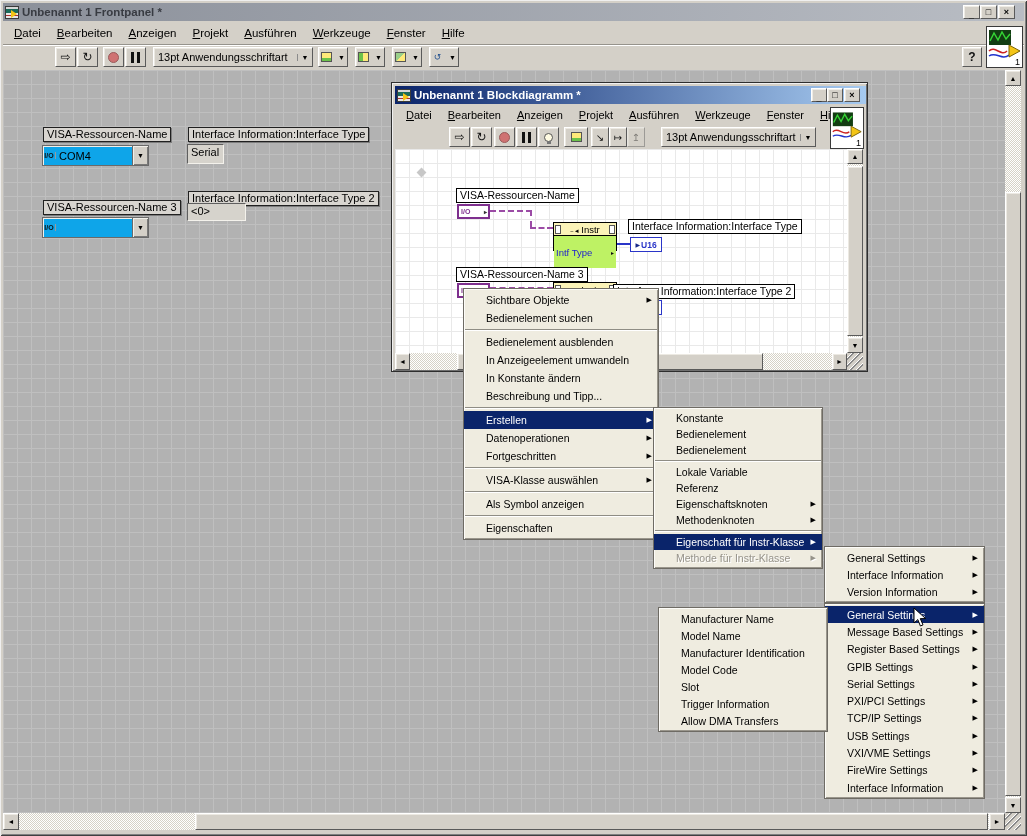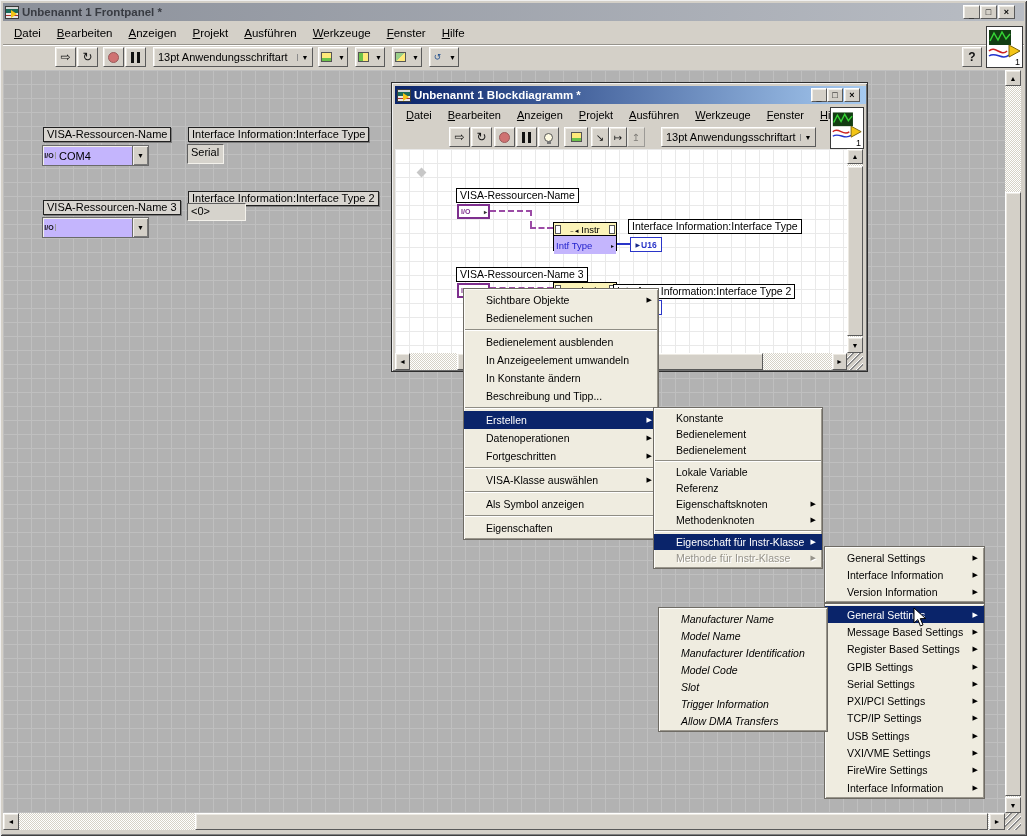--- a/index.html
+++ b/index.html
@@ -39,53 +39,53 @@
   
   .sb-track { background-color:#efede6; background-image:conic-gradient(#ffffff 25%, #d6d2c6 25% 50%, #ffffff 50% 75%, #d6d2c6 75%); background-size:2px 2px; }
   .sb-btn { position:absolute; background:#d4d0c8; border:1px solid; border-color:#ffffff #5a5a5a #5a5a5a #ffffff; box-shadow:inset 1px 1px 0 #ece9e2; display:flex; align-items:center; justify-content:center; font-size:7px; color:#000; }
   .sb-thumb { position:absolute; background:#d4d0c8; border:1px solid; border-color:#ffffff #5a5a5a #5a5a5a #ffffff; box-shadow:inset 1px 1px 0 #ece9e2; }
   .grip { background:#d4d0c8; background-image:repeating-linear-gradient(135deg, transparent 0 3px, #ffffff 3px 4px, #8a8a8a 4px 5px); }
   
   .fp-grid { background-color:#b2b2b2; background-image:linear-gradient(#bfbfbf 1px,transparent 1px),linear-gradient(90deg,#bfbfbf 1px,transparent 1px); background-size:14px 14px; }
   .bd-grid { background-color:#ffffff; background-image:linear-gradient(#e9e9e9 1px,transparent 1px),linear-gradient(90deg,#e9e9e9 1px,transparent 1px); background-size:14px 14px; }
   
   .fp-label { position:absolute; background:#d8d5d0; border:1px solid #202020; box-shadow:1px 1px 0 #7d7d7d; font-size:11px; height:15px; line-height:13px; padding:0 3px; white-space:nowrap; color:#000; }
-  .lv-combo { position:absolute; height:21px; background:#c4b5fd; border:1px solid #6a6a6a; box-shadow:inset 1px 1px 0 #f2f0ea; display:flex; align-items:center; }
+  .lv-combo { position:absolute; height:21px; background:#0ea5e9; border:1px solid #6a6a6a; box-shadow:inset 1px 1px 0 #f2f0ea; display:flex; align-items:center; }
   .lv-combo .io { font-size:7px; font-weight:bold; width:13px; text-align:center; border-right:1px solid #9a9a9a; color:#111; }
   .lv-combo .val { flex:1; font-size:11px; padding-left:3px; color:#000; }
   .lv-combo .cbtn { width:16px; height:100%; background:#d4d0c8; border-left:1px solid #6a6a6a; box-shadow:inset 1px 1px 0 #f2f0ea, inset -1px -1px 0 #7a7a7a; display:flex; align-items:center; justify-content:center; font-size:7px; }
   .lv-field { position:absolute; background:#d6d3cc; border:1px solid; border-color:#5f5f5f #f4f2ec #f4f2ec #5f5f5f; font-size:11px; padding:1px 3px; color:#000; white-space:nowrap; }
   
   .bd-label { position:absolute; background:#ffffff; border:1px solid #000; font-size:10.5px; height:15px; line-height:13px; padding:0 3px; white-space:nowrap; color:#000; }
   .terminal { position:absolute; width:33px; height:15px; border:2px solid #7e2f8e; background:#fff; display:flex; align-items:center; font-weight:bold; }
   .terminal .tio { font-size:7px; color:#7e2f8e; padding-left:2px; flex:1; }
   .terminal .tarr { font-size:6px; color:#333; padding-right:1px; }
   .wireh { position:absolute; height:0; border-top:2px dashed #9b4ba5; }
   .wirev { position:absolute; width:0; border-left:2px dashed #9b4ba5; }
   .prop-node { position:absolute; width:64px; height:29px; border:1px solid #000; background:#fbf3b8; }
   .pn-head { height:13px; border-bottom:1px solid #000; display:flex; align-items:center; justify-content:space-between; padding:0 1px; }
   .pn-corner { width:6px; height:9px; border:1px solid #555; background:#fff; }
   .pn-title { font-size:9.5px; color:#000; white-space:nowrap; }
   .pn-plug { font-size:6px; }
-  .pn-row { height:18px; display:flex; align-items:center; justify-content:space-between; background:#c4b5fd; padding:0 2px; }
+  .pn-row { height:32px; display:flex; align-items:center; justify-content:space-between; background:#bef264; padding:0 2px; }
   .pn-prop { font-size:9.5px; color:#2222cc; white-space:nowrap; }
   .pn-arr { font-size:6px; color:#111; }
   .u16 { position:absolute; width:32px; height:15px; border:1px solid #2a35c8; background:#fff; display:flex; align-items:center; justify-content:center; box-shadow:inset 0 0 0 1px #fff; }
   .u16 .ua { font-size:6px; color:#182a8a; margin-right:1px; }
   .u16 .ut { font-size:8.5px; font-weight:bold; color:#2a35c8; }
   .wireblue { position:absolute; height:2px; background:#2a35c8; }
   .diamond { position:absolute; width:7px; height:7px; background:#c7c7c7; transform:rotate(45deg); }
   
   .menu { position:absolute; background:#efece0; border:1px solid #6e6b64; box-shadow:inset 1px 1px 0 #fdfcf8, inset -1px -1px 0 #9a968c; padding:2px 0; }
   .mi { position:relative; padding:0 18px 0 22px; font-size:10.5px; color:#000; white-space:nowrap; overflow:hidden; display:flex; align-items:center; }
   .mi .sub { position:absolute; right:6px; font-size:7px; }
   .mi.hi { background:#0a246a; color:#fff; }
   .mi.dis { color:#96938a; text-shadow:1px 1px 0 #fff; }
   .msep { height:2px; margin:2px 1px; border-top:1px solid #8f8d85; border-bottom:1px solid #fff; }
-  .m1 .mi { height:18px; } .m2 .mi { height:16px; } .m3 .mi { height:17px; } .m4 .mi { height:17.3px; } .m5 .mi { height:17px;font-style:italic; }
+  .m1 .mi { height:18px; } .m2 .mi { height:16px; } .m3 .mi { height:17px; } .m4 .mi { height:17.3px; } .m5 .mi { height:17px; }
   
   .window { position:absolute; background:#d4d0c8; border:1px solid #2e2e2e; box-shadow:inset 1px 1px 0 #f0f0f0, inset -1px -1px 0 #6f6f6f; }
   .etch { height:2px; border-top:1px solid #96938c; border-bottom:1px solid #fff; }
   .vi-icon { position:absolute; background:#fff; border:1px solid #3a3a3a; }
   .vi-count { position:absolute; right:2px; bottom:0; font-size:9px; color:#000; line-height:9px; }
 </style>
 </head>
 <body>
 
 <div id="screen">

